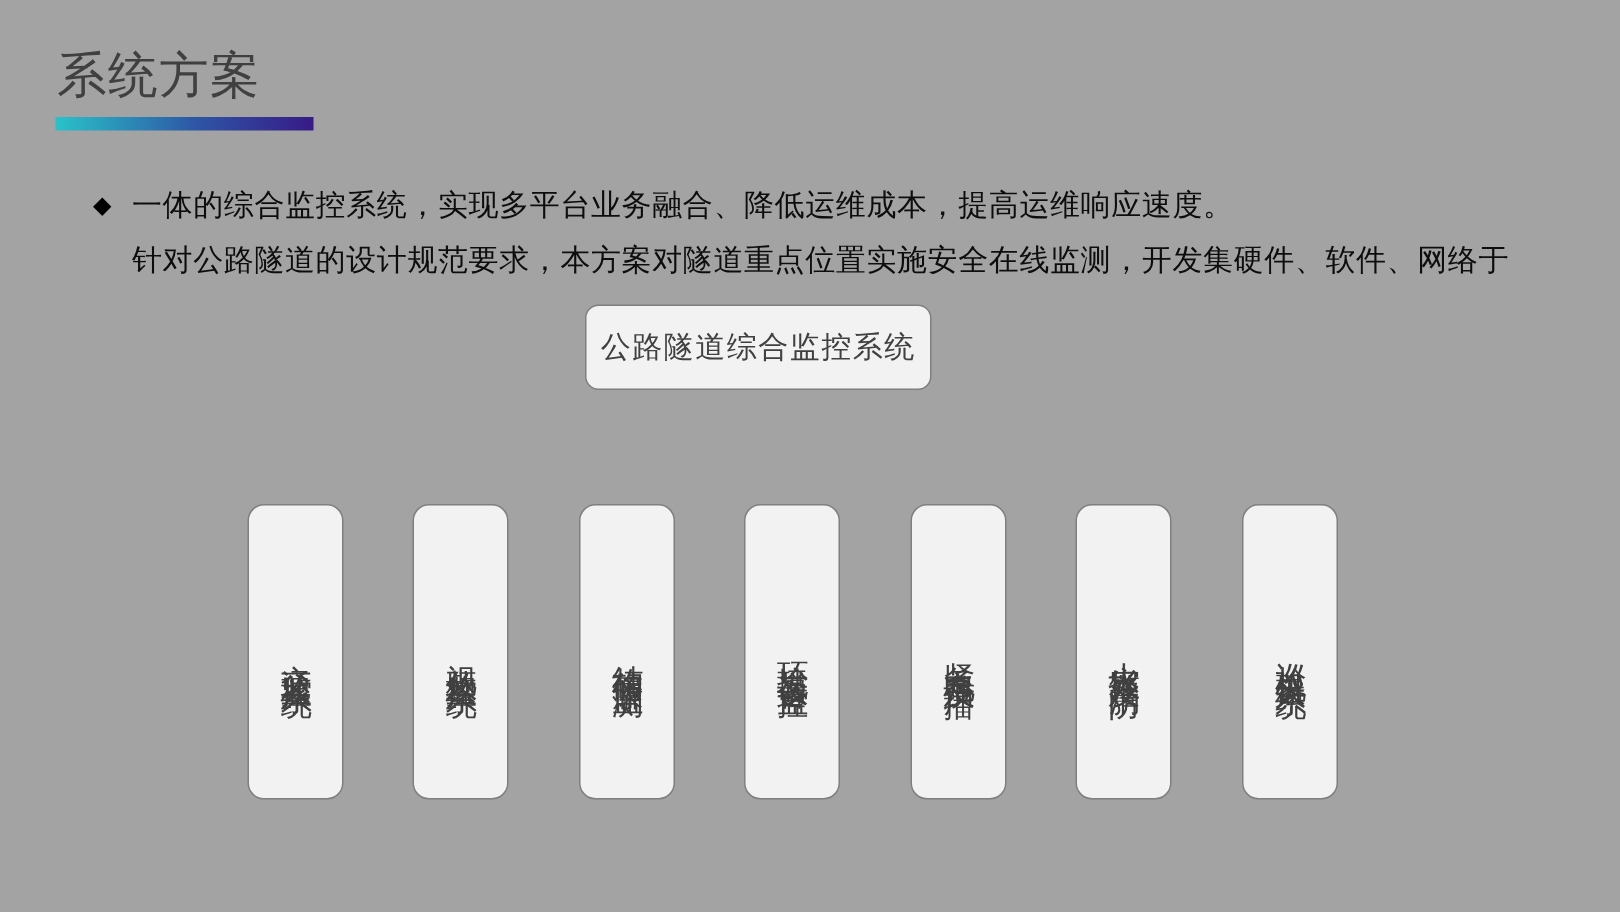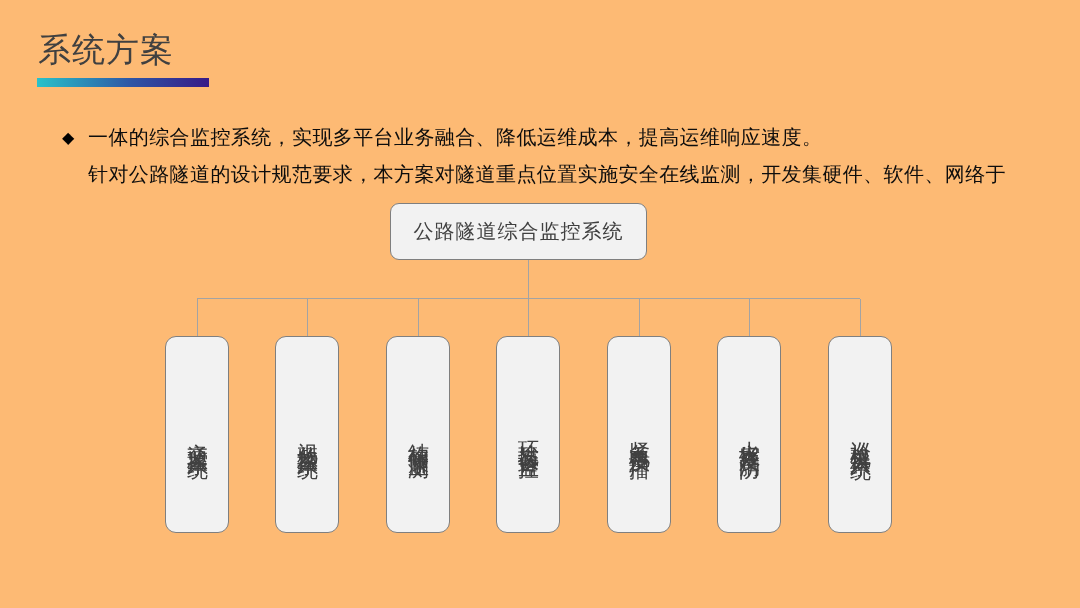--- a/index.html
+++ b/index.html
@@ -3,21 +3,21 @@
 <meta charset="utf-8">
 <style>
   * { margin: 0; padding: 0; box-sizing: border-box; }
   html, body { width: 1080px; height: 608px; }
   body {
     font-family: "Liberation Sans", sans-serif;
     background: #ffffff;
     position: relative;
     overflow: hidden;
   }
-  .slide { position: absolute; inset: 0; background: #fdba74; font-family: Liberation Serif, serif; }
+  .slide { position: absolute; inset: 0; background: #a3a3a3; }
 
   
   .slide-title {
     position: absolute;
     left: 38px; top: 28px;
     font-size: 33px;
     font-weight: 400;
     color: #404040;
     letter-spacing: 1px;
   }
@@ -50,21 +50,21 @@
     letter-spacing: 0.4px;
     white-space: nowrap;
   }
 
   
   .org-chart { position: absolute; inset: 0; }
 
   .root-node {
     position: absolute;
     left: 390px; top: 203px;
-    width: 257px; height: 57px;
+    width: 231px; height: 57px;
     background: #f2f2f2;
     border: 1.3px solid #7f7f7f;
     border-radius: 9px;
     display: flex;
     align-items: center;
     justify-content: center;
   }
   .root-node-label {
     font-size: 20px;
     color: #404040;

